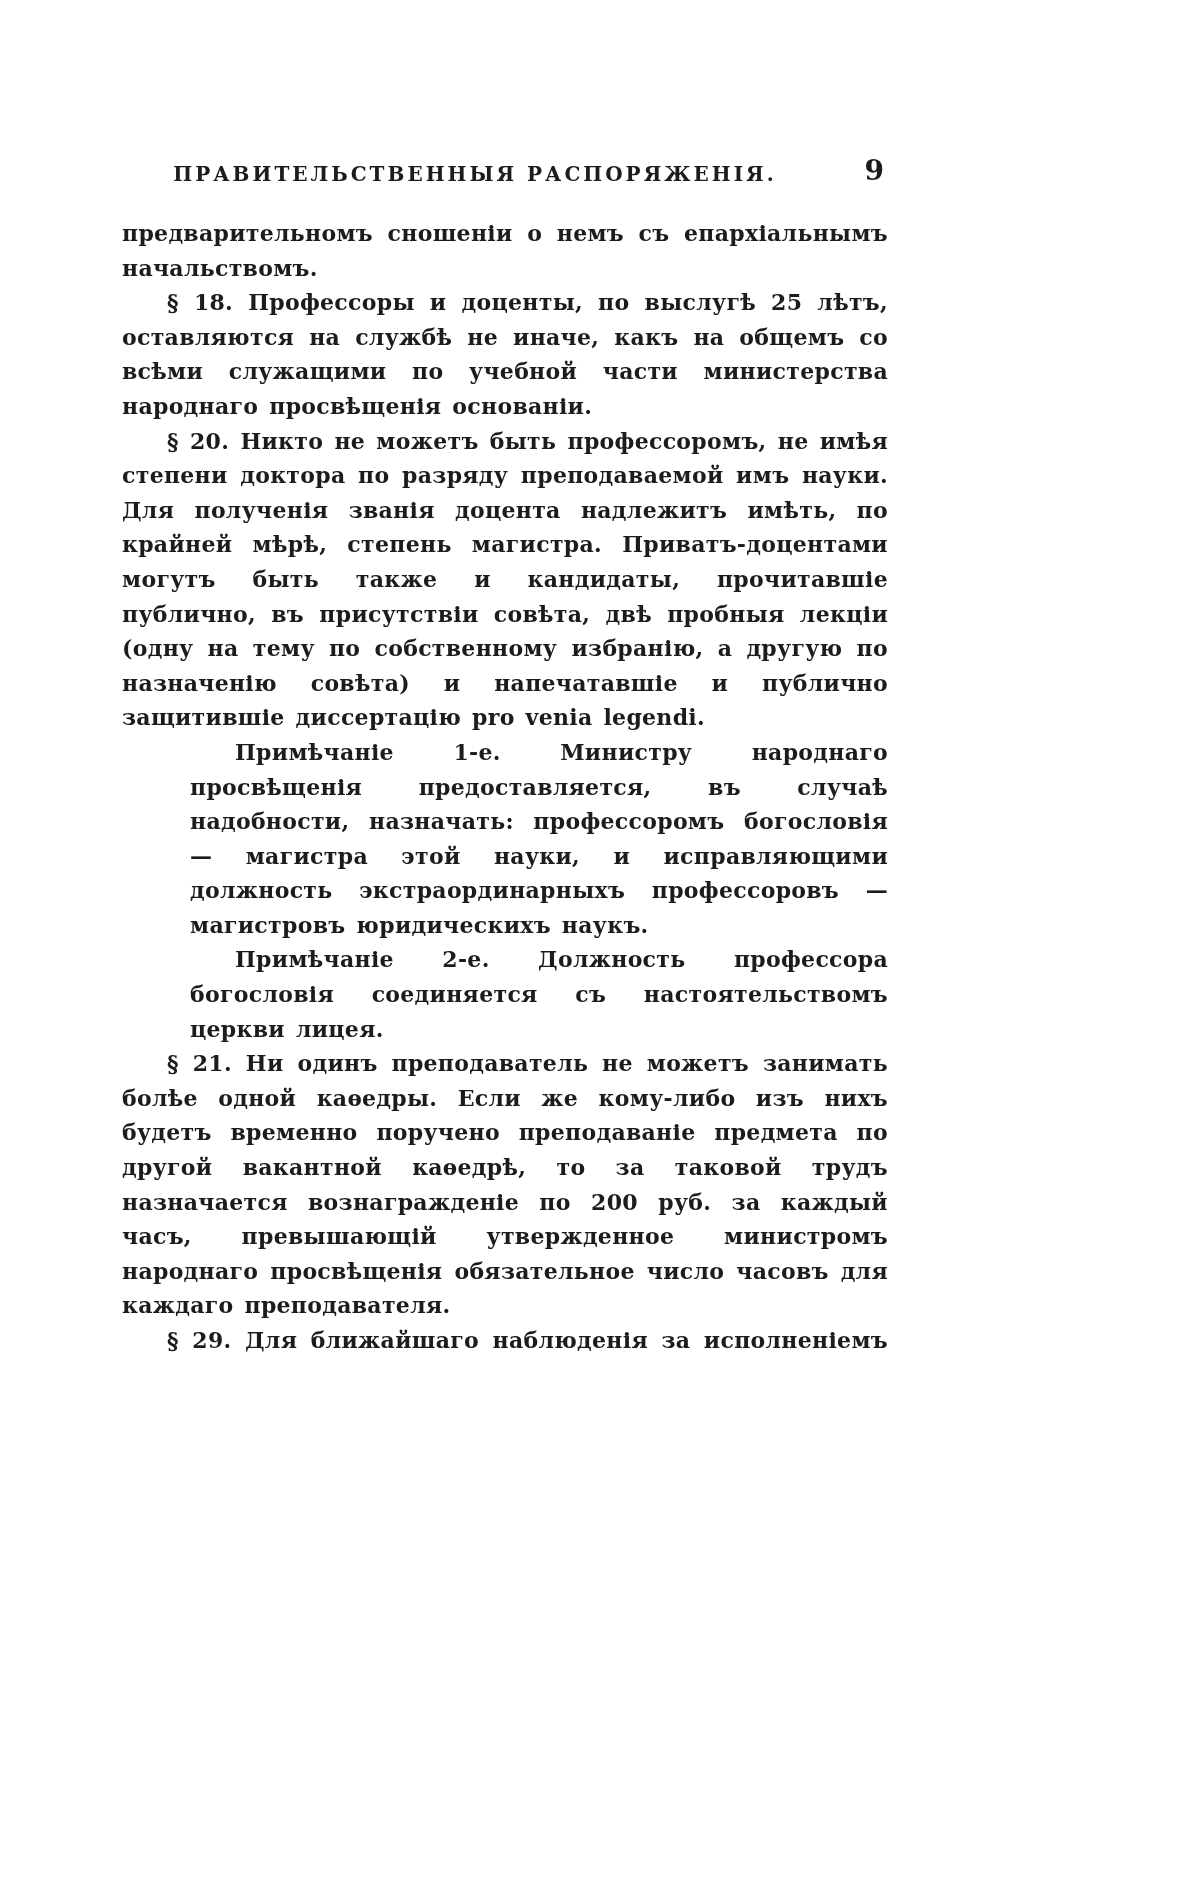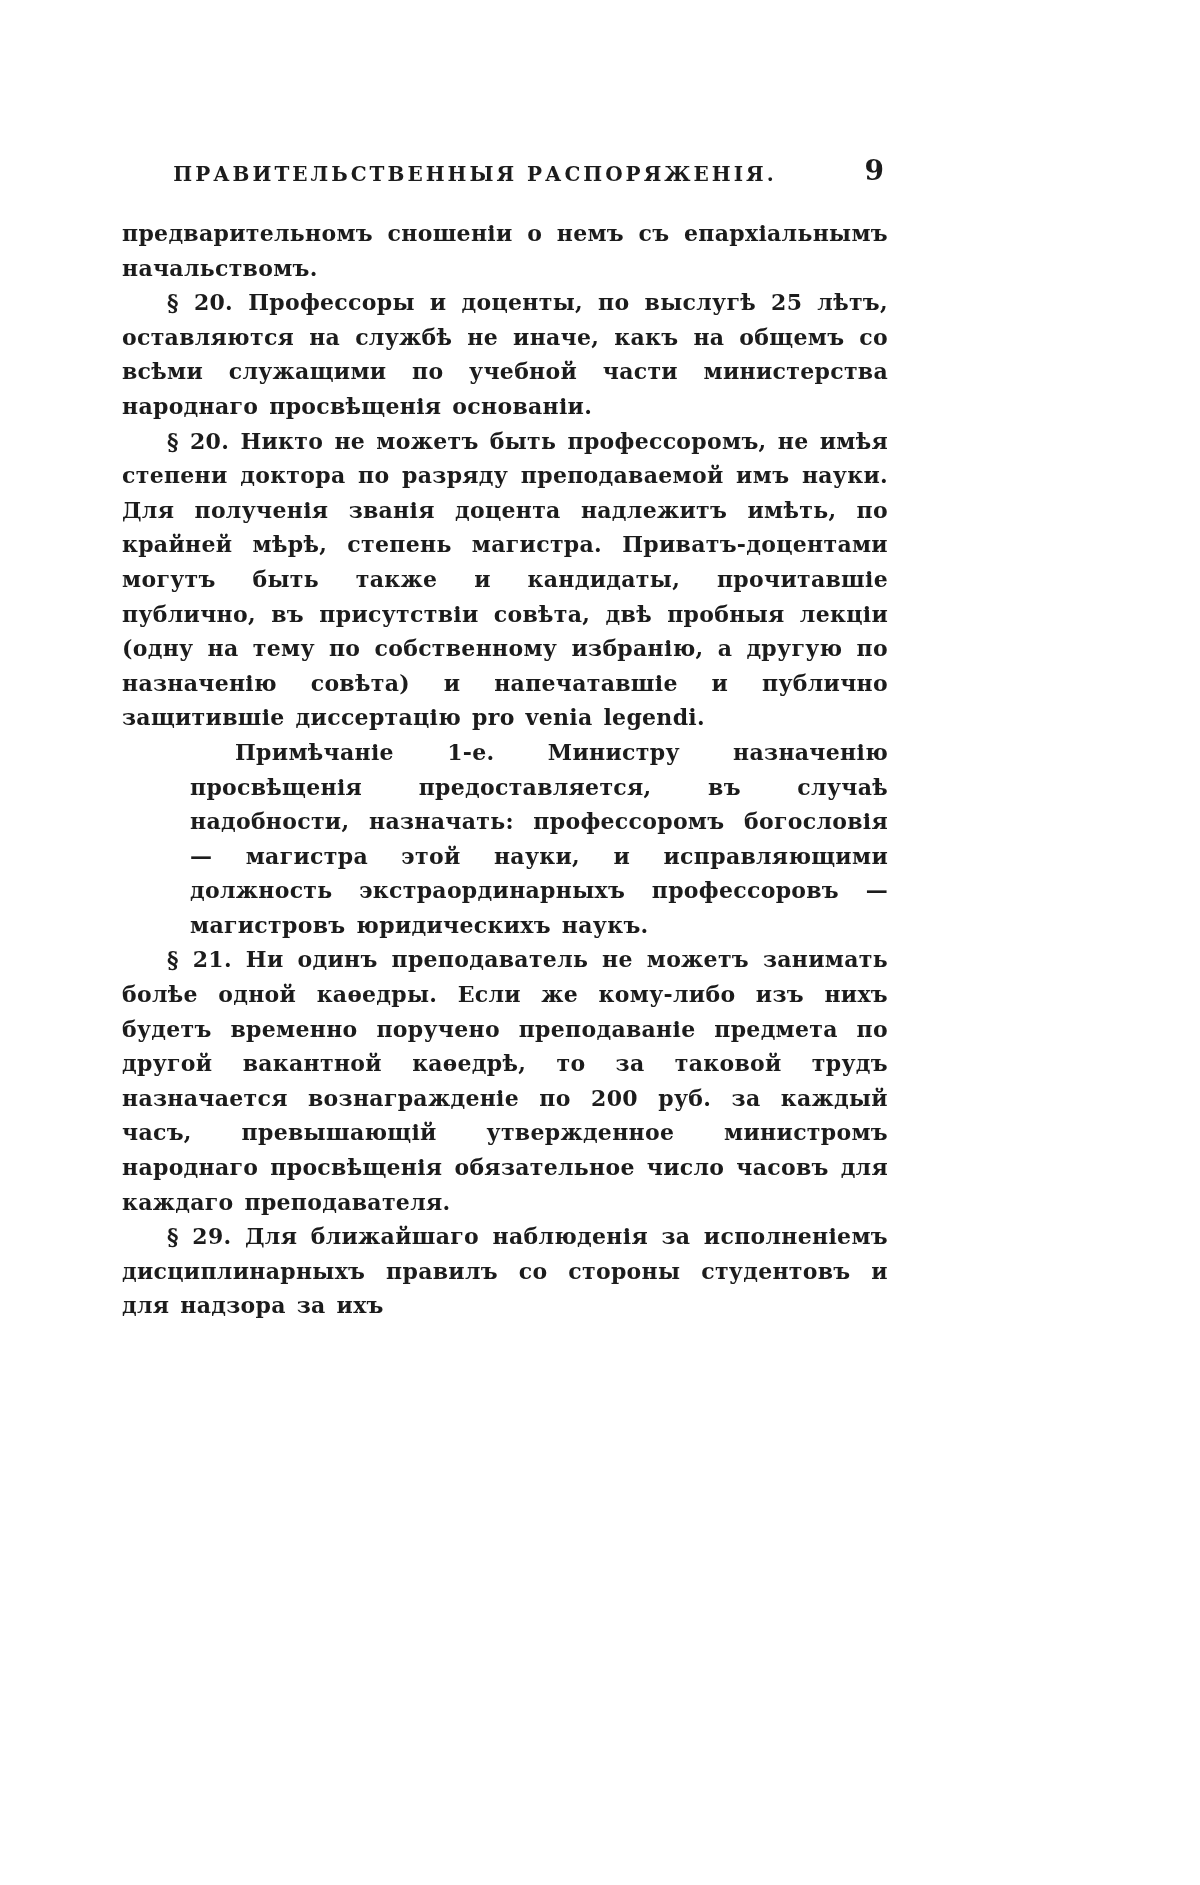--- a/index.html
+++ b/index.html
@@ -86,29 +86,33 @@
 
     <div class="doc-header">
       <div class="doc-title">ПРАВИТЕЛЬСТВЕННЫЯ РАСПОРЯЖЕНІЯ.</div>
       <div class="page-number">9</div>
     </div>
 
     <div class="doc-body">
 
       <p class="para-continuation">предварительномъ сношеніи о немъ съ епархіальнымъ начальствомъ.</p>
 
-      <p class="para-section">§ 20. Профессоры и доценты, по выслугѣ 25 лѣтъ, оставляются на службѣ не иначе, какъ на общемъ со всѣми служащими по учебной части министерства народнаго просвѣщенія основаніи.</p>
+      <p class="para-section">§ 18. Профессоры и доценты, по выслугѣ 25 лѣтъ, оставляются на службѣ не иначе, какъ на общемъ со всѣми служащими по учебной части министерства народнаго просвѣщенія основаніи.</p>
 
       <p class="para-section">§ 20. Никто не можетъ быть профессоромъ, не имѣя степени доктора по разряду преподаваемой имъ науки. Для полученія званія доцента надлежитъ имѣть, по крайней мѣрѣ, степень магистра. Приватъ-доцентами могутъ быть также и кандидаты, прочитавшіе публично, въ присутствіи совѣта, двѣ пробныя лекціи (одну на тему по собственному избранію, а другую по назначенію совѣта) и напечатавшіе и публично защитившіе диссертацію pro venia legendi.</p>
 
       <p class="note">
         <span class="note-label">Примѣчаніе 1-е.</span>
-        <span>Министру назначенію просвѣщенія предоставляется, въ случаѣ надобности, назначать: профессоромъ богословія — магистра этой науки, и исправляющими должность экстраординарныхъ профессоровъ — магистровъ юридическихъ наукъ.</span>
+        <span>Министру народнаго просвѣщенія предоставляется, въ случаѣ надобности, назначать: профессоромъ богословія — магистра этой науки, и исправляющими должность экстраординарныхъ профессоровъ — магистровъ юридическихъ наукъ.</span>
       </p>
 
+      <p class="note">
+        <span class="note-label">Примѣчаніе 2-е.</span>
+        <span>Должность профессора богословія соединяется съ настоятельствомъ церкви лицея.</span>
+      </p>
 
 
       <p class="para-section">§ 21. Ни одинъ преподаватель не можетъ занимать болѣе одной каѳедры. Если же кому-либо изъ нихъ будетъ временно поручено преподаваніе предмета по другой вакантной каѳедрѣ, то за таковой трудъ назначается вознагражденіе по 200 руб. за каждый часъ, превышающій утвержденное министромъ народнаго просвѣщенія обязательное число часовъ для каждаго преподавателя.</p>
 
       <p class="para-section">§ 29. Для ближайшаго наблюденія за исполненіемъ дисциплинарныхъ правилъ со стороны студентовъ и для надзора за ихъ</p>
 
     </div>
 
   </div>
 

